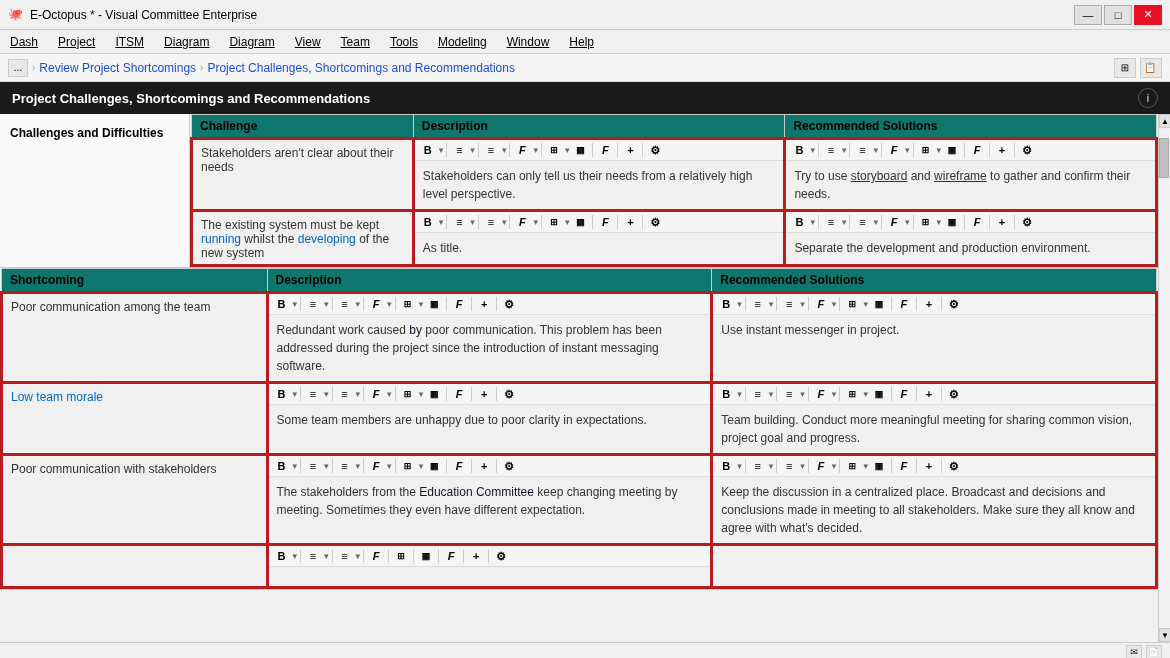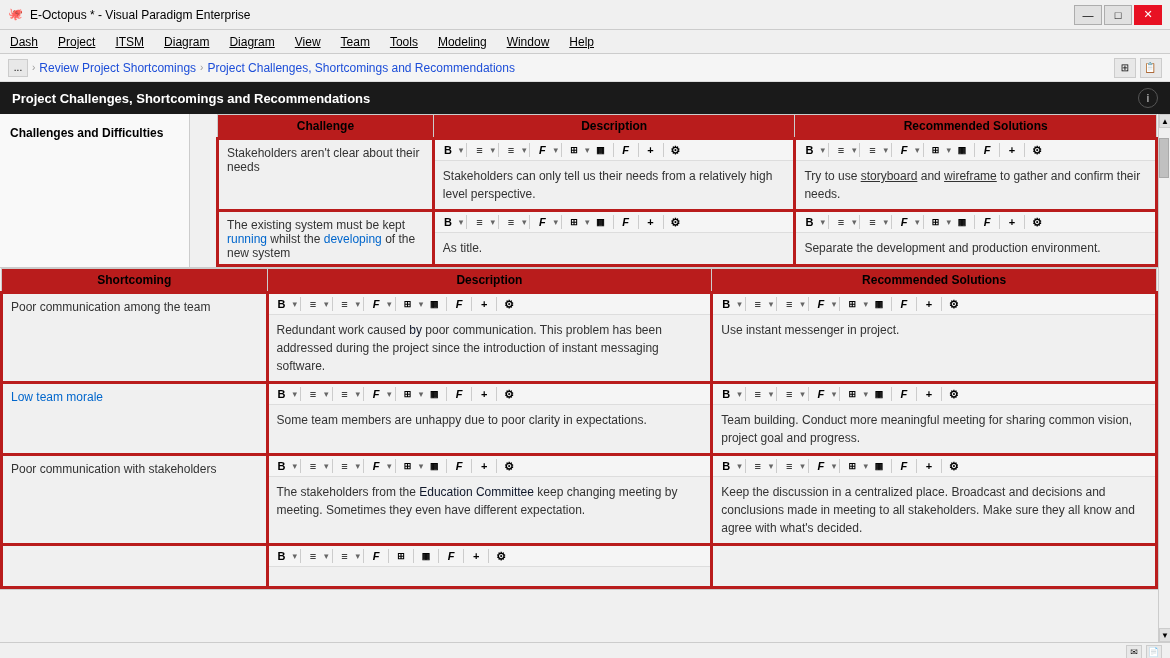--- a/index.html
+++ b/index.html
@@ -112,42 +112,41 @@
       overflow-x: hidden;
     }
     .scroll-area::-webkit-scrollbar { width: 12px; }
     .scroll-area::-webkit-scrollbar-track { background: #f0f0f0; }
     .scroll-area::-webkit-scrollbar-thumb { background: #c0c0c0; border: 2px solid #f0f0f0; }
 
     
     .section {
       display: flex;
       border-bottom: 1px solid #ccc;
-      gap: 26px;
     }
     .section-label {
       width: 190px;
       min-width: 190px;
       padding: 12px 10px;
       font-weight: bold;
       font-size: 12px;
       border-right: 1px solid #ccc;
       background: #f9f9f9;
     }
 
     
     .data-table {
       flex: 1;
       border-collapse: collapse;
     }
     .data-table th {
-      background: #b91c1c;
+      background: #0f766e;
       border: 1px solid #ccc;
       padding: 4px 8px;
-      text-align: center;
+      text-align: left;
       font-size: 12px;
       font-weight: bold;
     }
     .data-table td {
       border: 3px solid #b91c1c;
       padding: 0;
       vertical-align: top;
     }
     .cell-title {
       font-size: 12px;
@@ -241,21 +240,21 @@
 
     .col-challenge { width: 200px; }
     .col-description { width: 335px; }
     .col-solution { width: 335px; }
   </style>
 </head>
 <body>
 
 <div class="title-bar">
   <span class="title-bar-icon">🐙</span>
-  <span class="title-bar-text">E-Octopus * - Visual Paradigm Enterprise</span>
+  <span class="title-bar-text">E-Octopus * - Visual Committee Enterprise</span>
   <div class="title-bar-buttons">
     <button class="title-bar-btn">—</button>
     <button class="title-bar-btn">□</button>
     <button class="title-bar-btn close">✕</button>
   </div>
 </div>
 
 <div class="menu-bar">
 <div class="menu-item">Dash</div>
     <div class="menu-item">Project</div>

